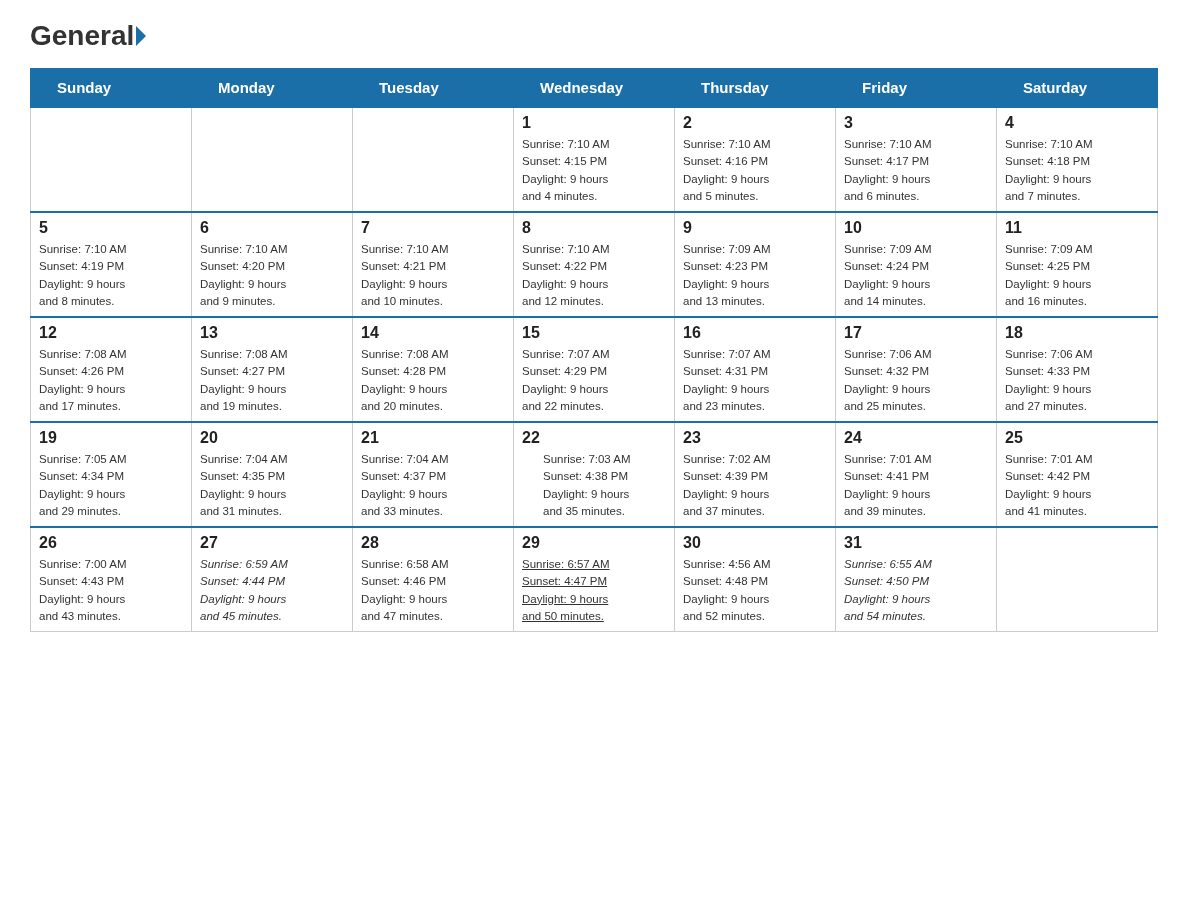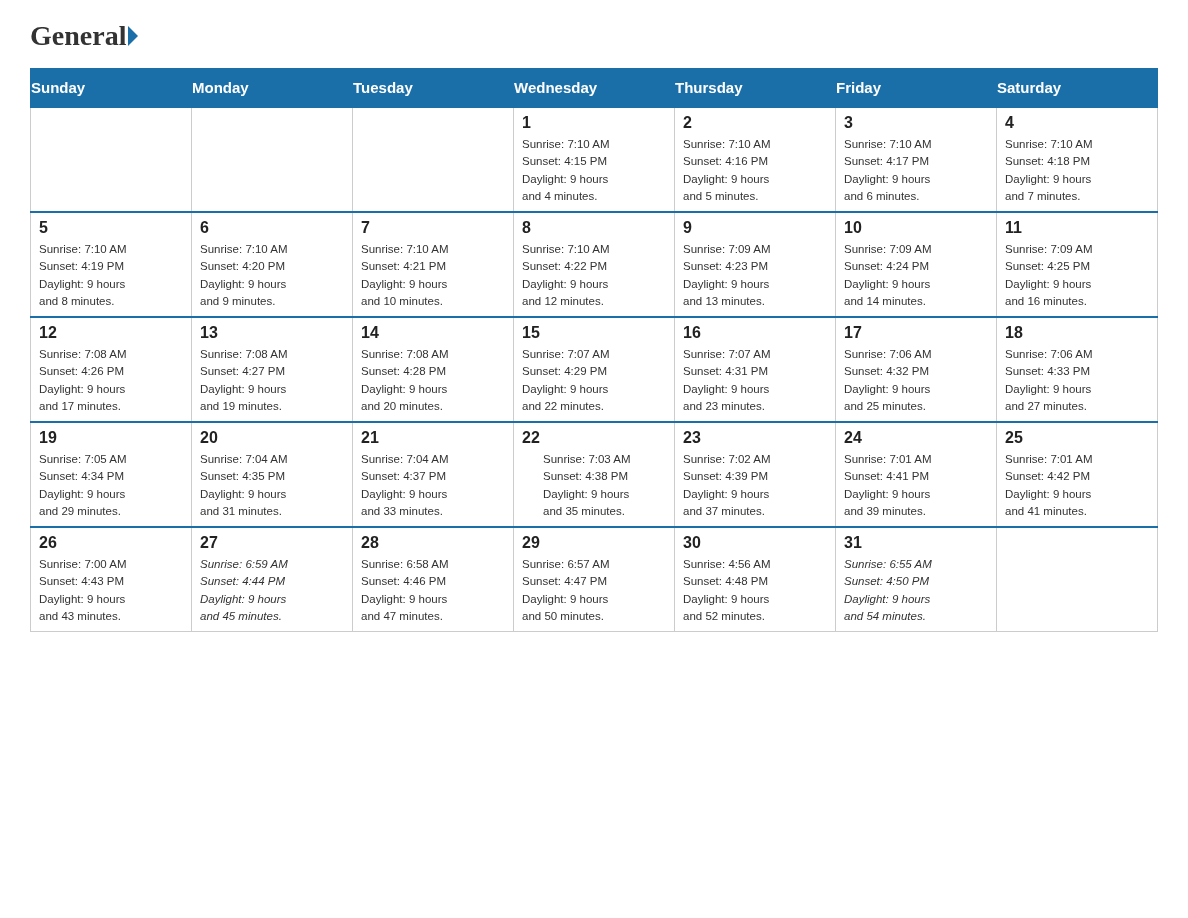--- a/index.html
+++ b/index.html
@@ -8,21 +8,20 @@
       background: #fff;
       width: 1188px;
       min-height: 918px;
       padding: 20px 30px;
     }
     .header {
       display: flex;
       justify-content: space-between;
       align-items: flex-start;
       margin-bottom: 20px;
-      font-family: Liberation Serif, serif;
     }
     .logo {
       display: flex;
       flex-direction: column;
       align-items: flex-start;
     }
     .logo-text {
       font-size: 28px;
       font-weight: bold;
       color: #333;
@@ -53,21 +52,21 @@
     .calendar {
       width: 100%;
       border-collapse: collapse;
       border: 1px solid #ccc;
     }
     .calendar th {
       background-color: #1a6fa8;
       color: #fff;
       font-size: 15px;
       font-weight: bold;
-      padding: 10px 0;
+      padding: 10px 26px;
       text-align: left;
       border: 1px solid #1a6fa8;
     }
     .calendar td {
       vertical-align: top;
       border: 1px solid #ccc;
       border-top: 2px solid #1a6fa8;
       padding: 6px 8px;
       width: 14.28%;
       min-height: 100px;
@@ -330,21 +329,21 @@
         </td>
         <td>
           <span class="day-num">28</span>
           <div class="day-info" style="white-space: pre-line;">Sunrise: 6:58 AM
 Sunset: 4:46 PM
 Daylight: 9 hours
 and 47 minutes.</div>
         </td>
         <td>
           <span class="day-num">29</span>
-          <div class="day-info" style="white-space: pre-line;">Sunrise: 6:57 AM
+          <div class="day-info" style="white-space: pre-line; text-decoration: underline;">Sunrise: 6:57 AM
 Sunset: 4:47 PM
 Daylight: 9 hours
 and 50 minutes.</div>
         </td>
         <td>
           <span class="day-num">30</span>
           <div class="day-info" style="white-space: pre-line;">Sunrise: 4:56 AM
 Sunset: 4:48 PM
 Daylight: 9 hours
 and 52 minutes.</div>

